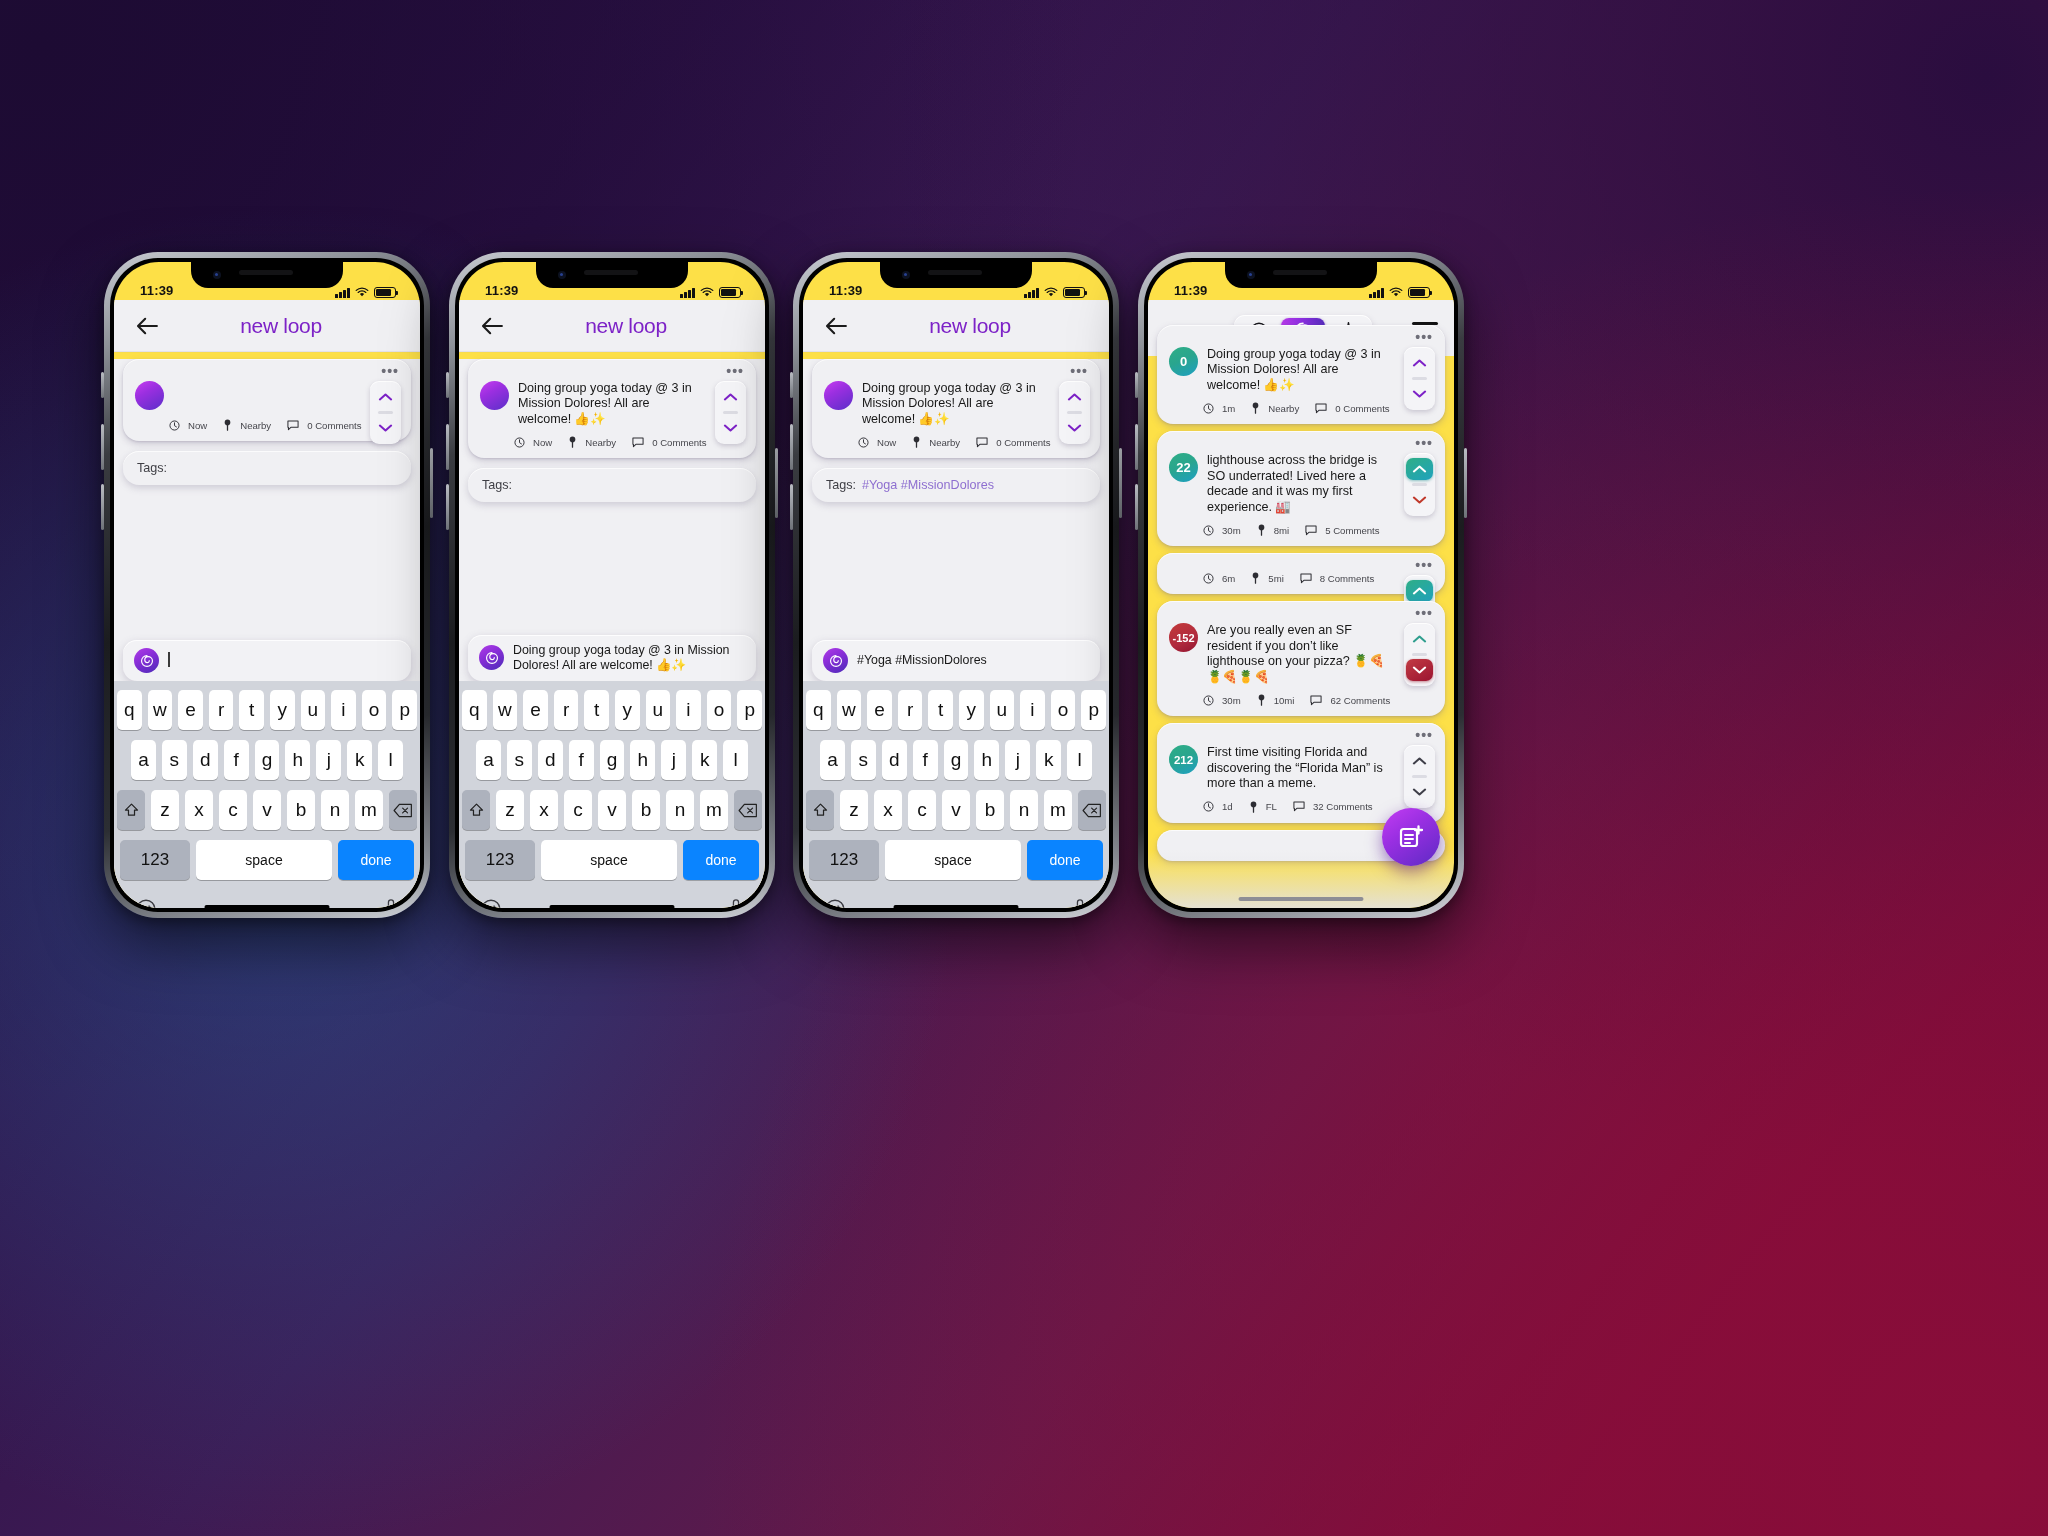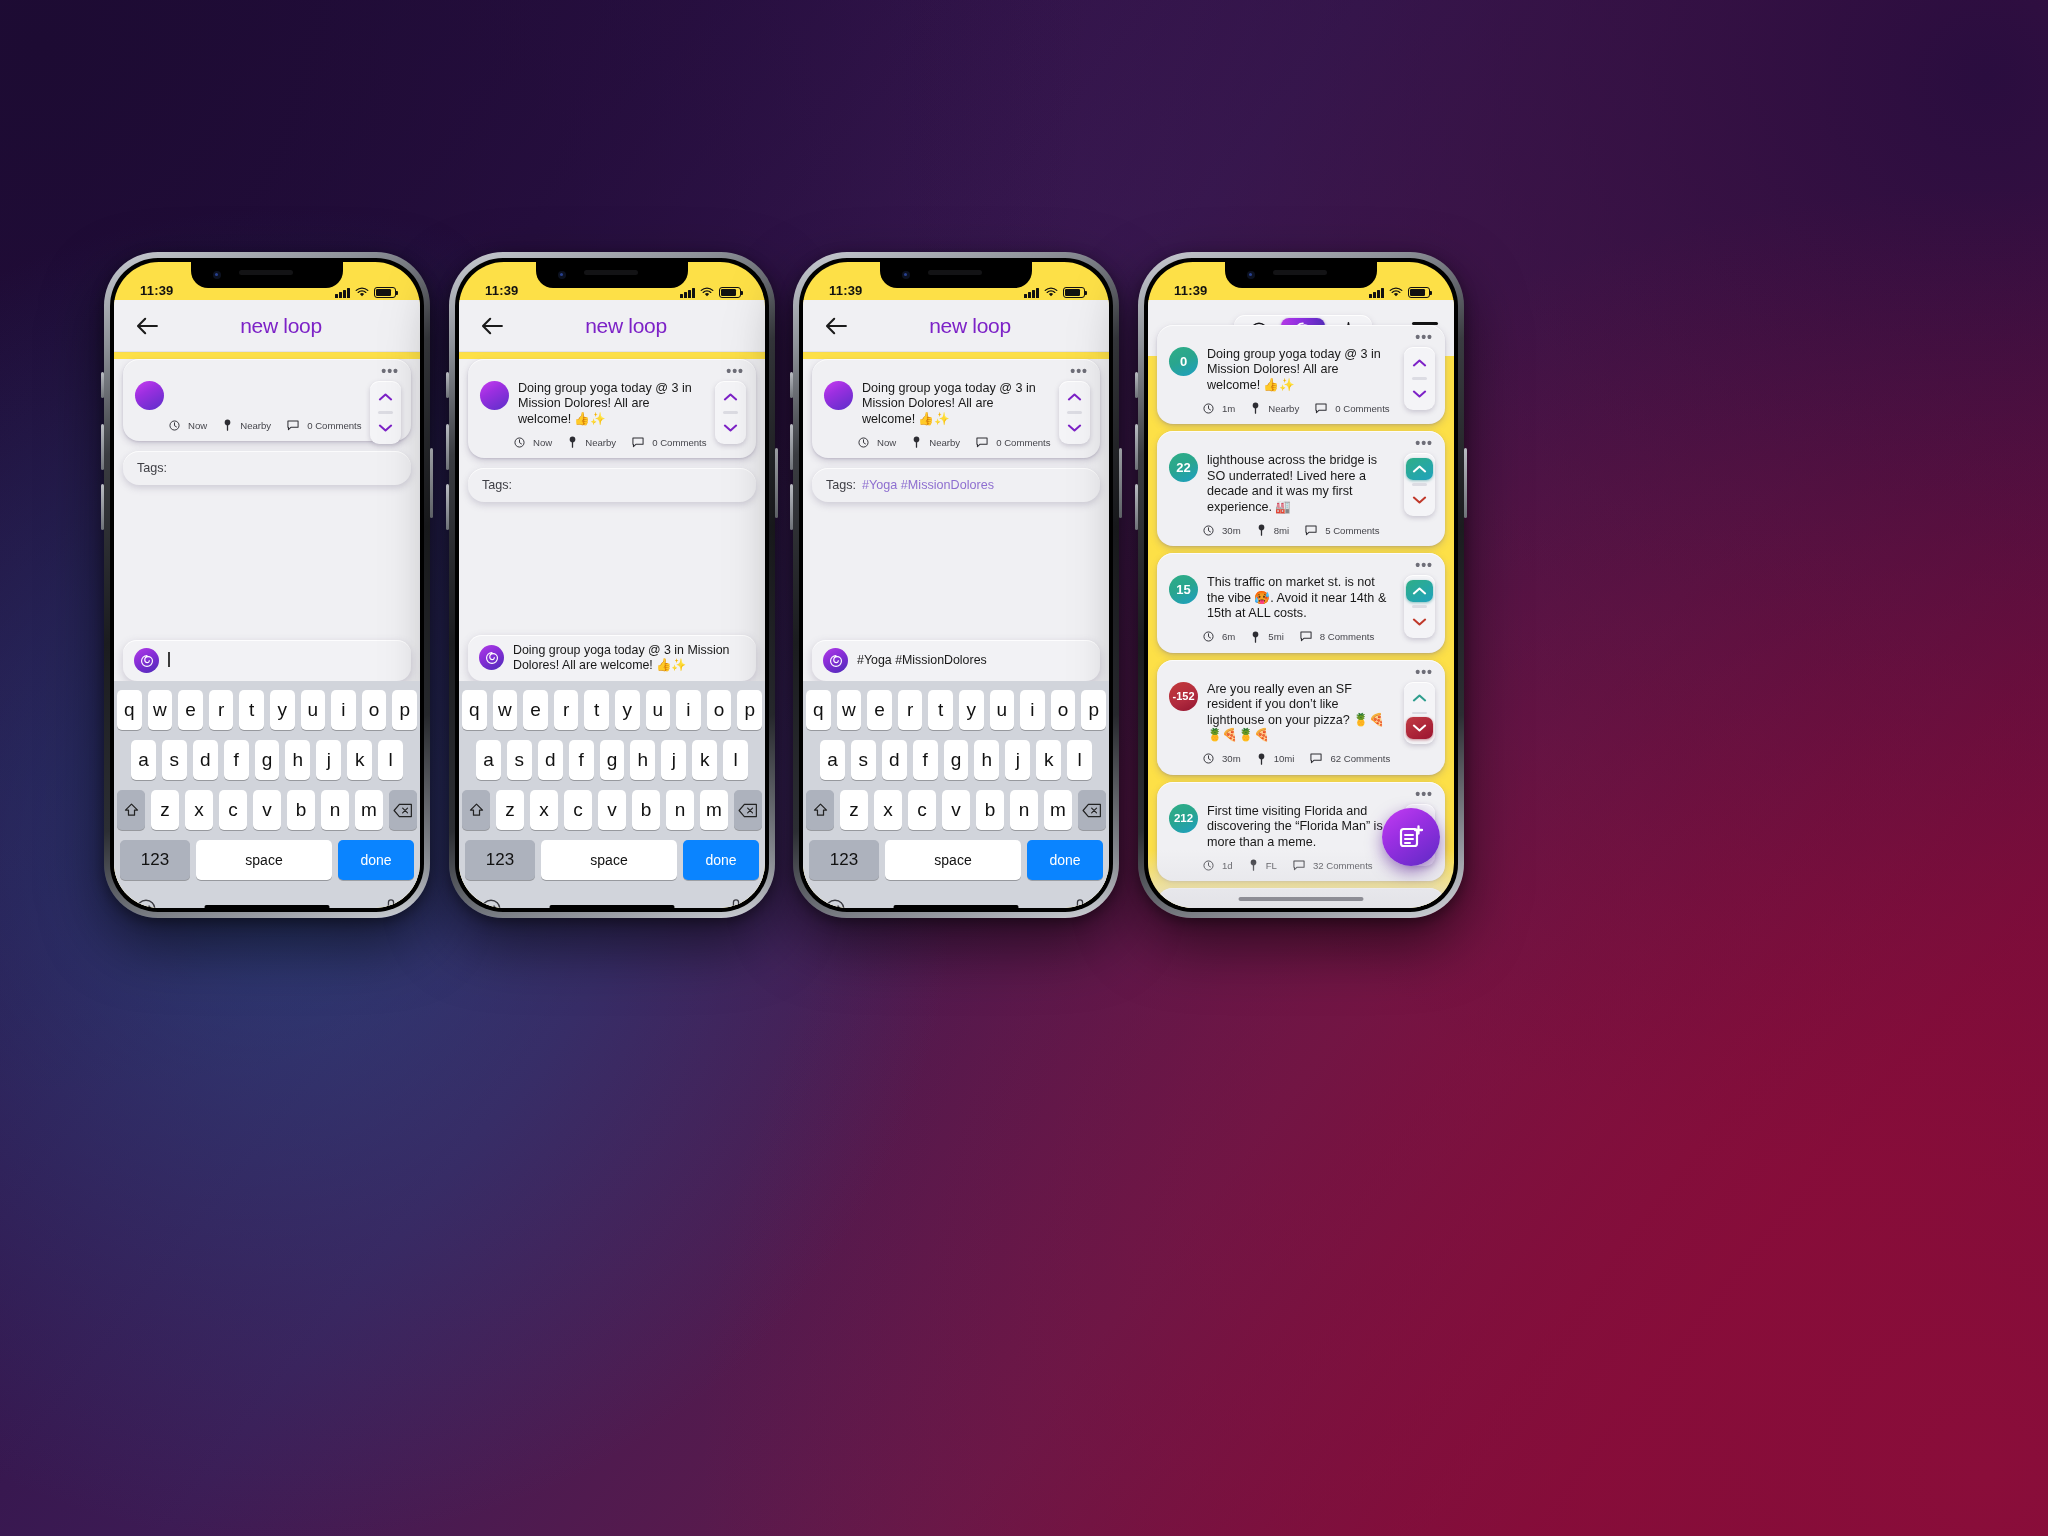--- a/index.html
+++ b/index.html
@@ -858,24 +858,20 @@
             <div class="vote-btn">
               <svg width="15" height="10" viewBox="0 0 16 10">
                   <path d="M2 2.4 8 7.7l6-5.3" stroke="#c0392b" stroke-width="2.2" fill="none" stroke-linecap="round" stroke-linejoin="round"></path>
                 </svg>
             </div>
           </div>
         </div>
 
         <div class="card">
           <div class="dots">•••</div>
-          <div class="card-main">
-            <div class="avatar-num score-pos">15</div>
-            <div class="post-text">This traffic on market st. is not the vibe 🥵. Avoid it near 14th &amp; 15th at ALL costs.</div>
-          </div>
           <div class="meta-row">
             <div class="meta">
               <svg width="11" height="11" viewBox="0 0 14 14">
                   <circle cx="7" cy="7" r="5.8" stroke="#2d2d33" stroke-width="1.2" fill="none"></circle>
                   <path d="M7 3.6V7.2l2.5 1.6" stroke="#2d2d33" stroke-width="1.2" fill="none" stroke-linecap="round"></path>
                 </svg>
               <span>6m</span>
             </div>
             <div class="meta">
               <svg width="9" height="12" viewBox="0 0 10 14">

